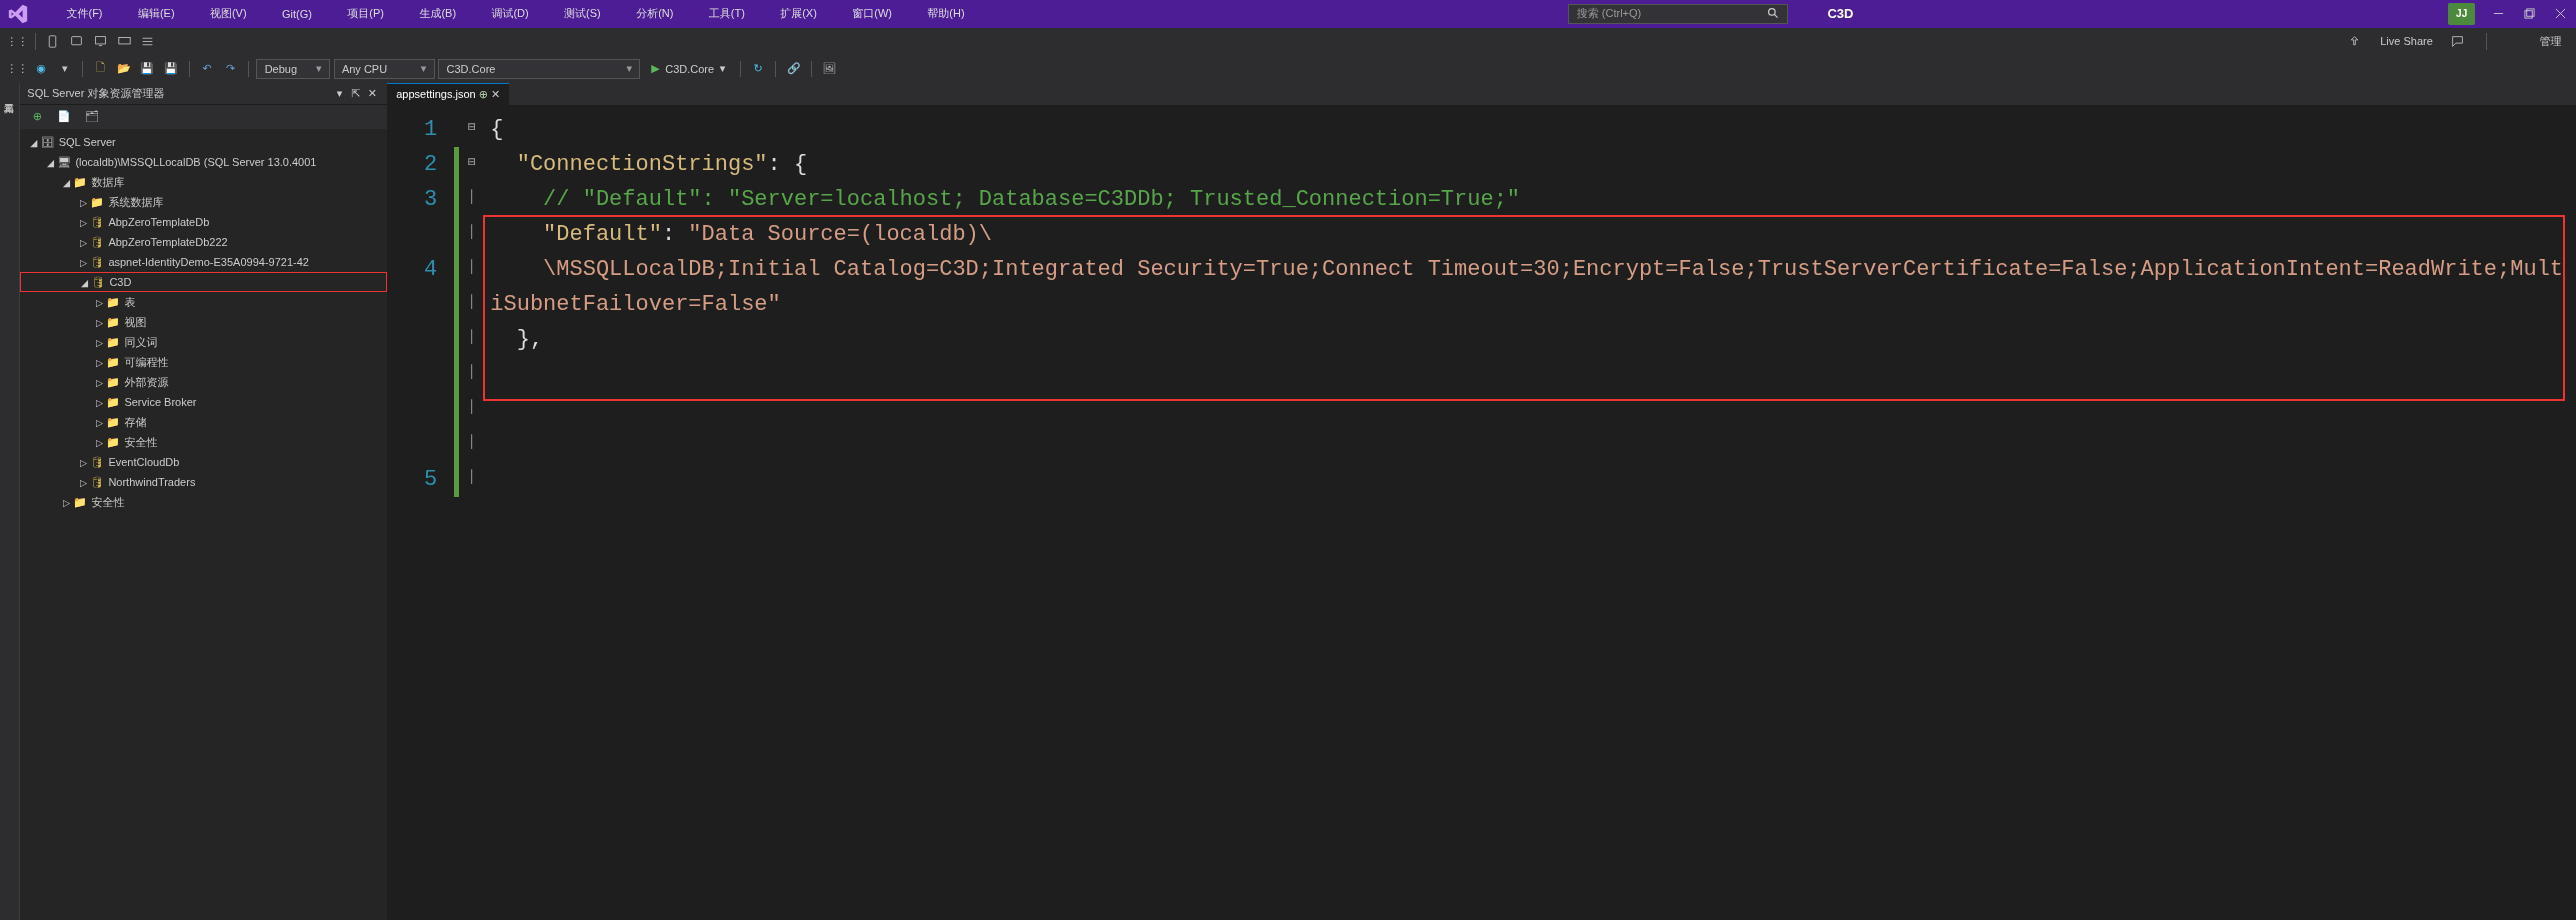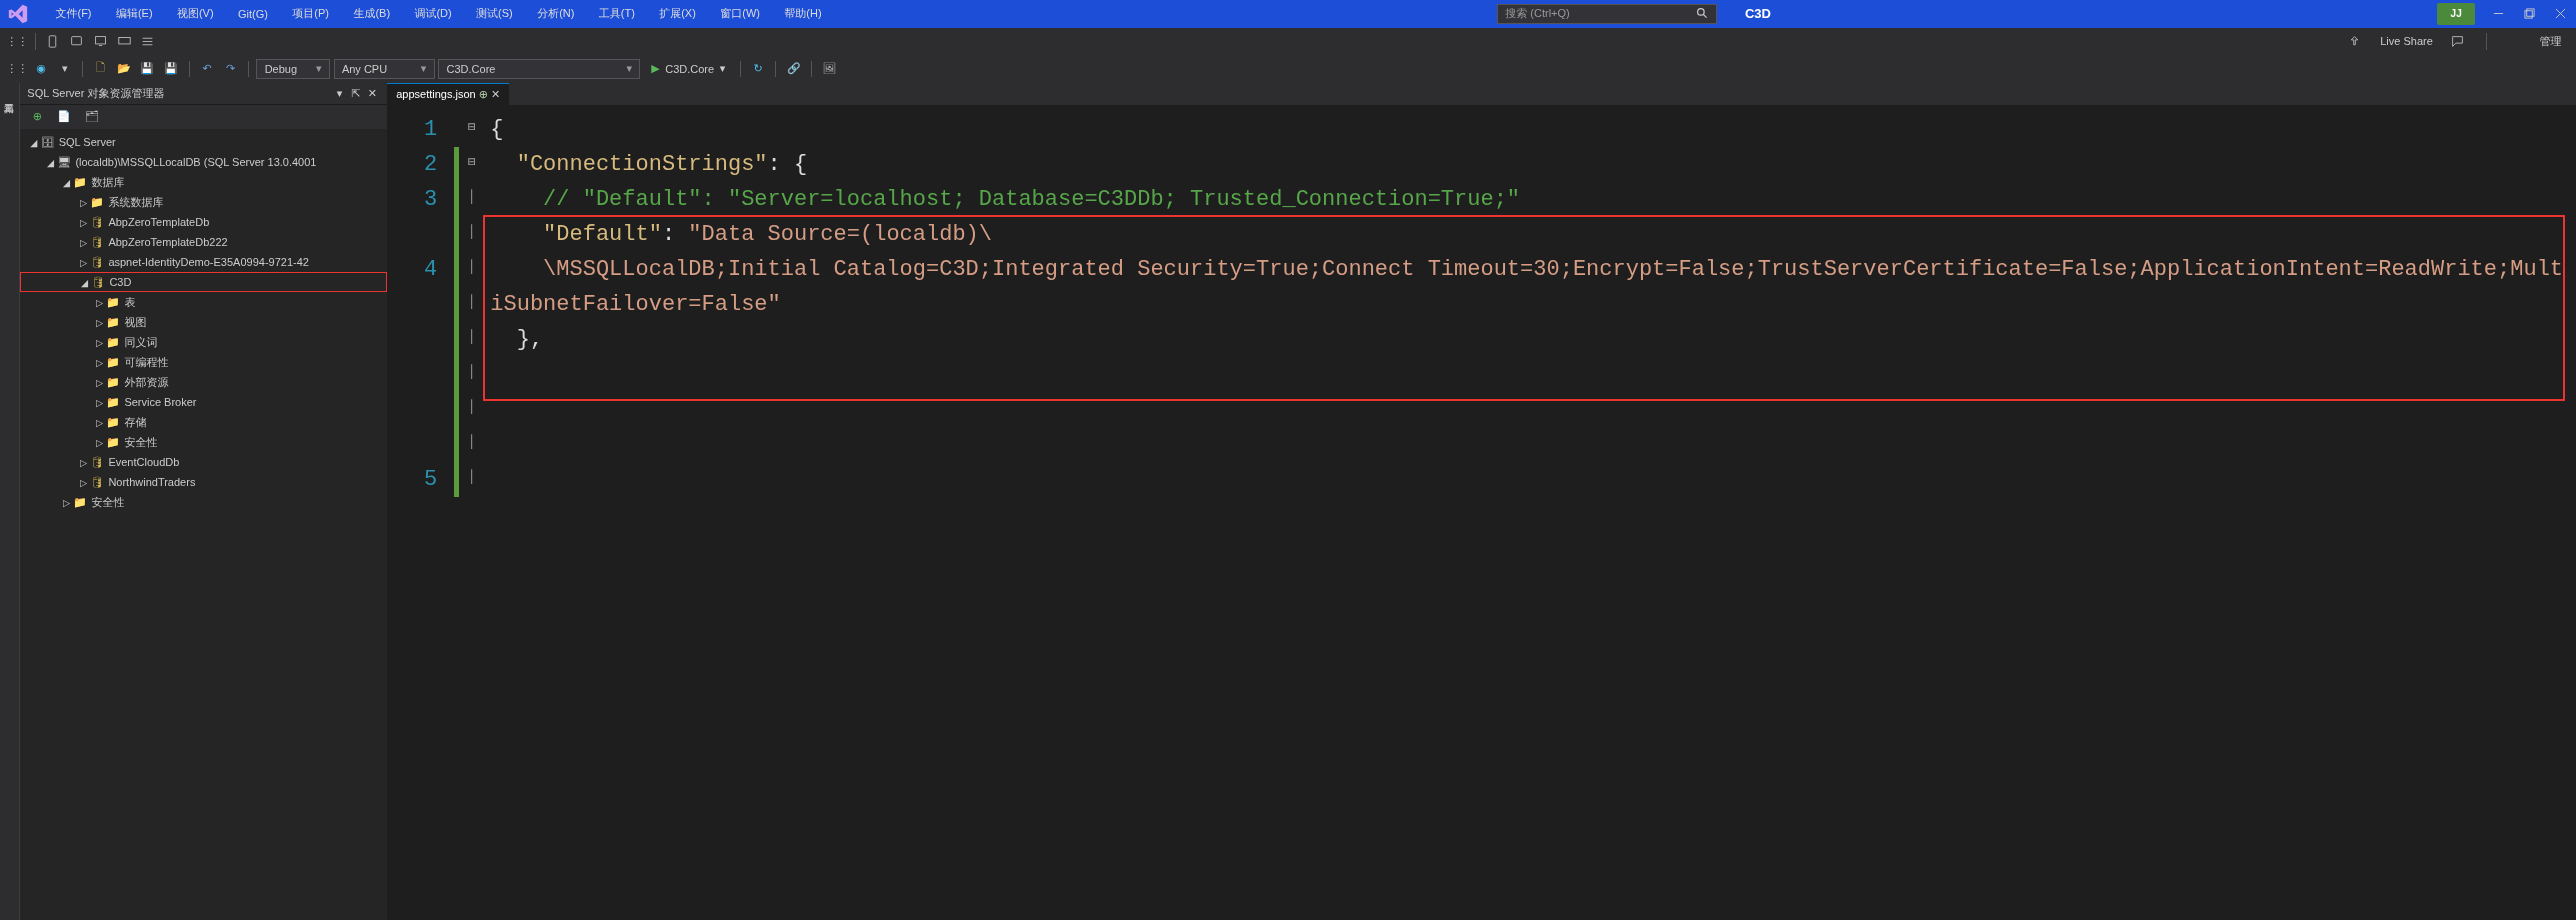--- a/index.html
+++ b/index.html
@@ -7,25 +7,25 @@
       font-family: "Microsoft YaHei", "Segoe UI", sans-serif;
       background: #2d2d30;
       color: #ccc;
       font-size: 11px;
       overflow: hidden;
       width: 2576px;
       height: 921px;
     }
     .menubar {
       height: 27.6px;
-      background: #1d4ed8;
+      background: #4c1d95;
       display: flex;
       align-items: center;
       padding: 0 7.3px;
-      gap: 6px;
+      gap: 17px;
     }
     .vs-logo {
       width: 22px;
       height: 22px;
       display: inline-block;
       margin-right: 11px;
     }
     .menu-item {
       padding: 3.7px 9.2px;
       cursor: pointer;
@@ -49,21 +49,21 @@
       font-weight: bold;
       font-size: 13px;
     }
     .win-controls {
       margin-left: auto;
       display: flex;
       gap: 14.7px;
       align-items: center;
     }
     .avatar {
-      width: 38px;
+      width: 27px;
       height: 22px;
       background: #4a8a3a;
       color: #fff;
       border-radius: 1.8px;
       display: flex;
       align-items: center;
       justify-content: center;
       font-size: 10px;
       font-weight: bold;
     }

